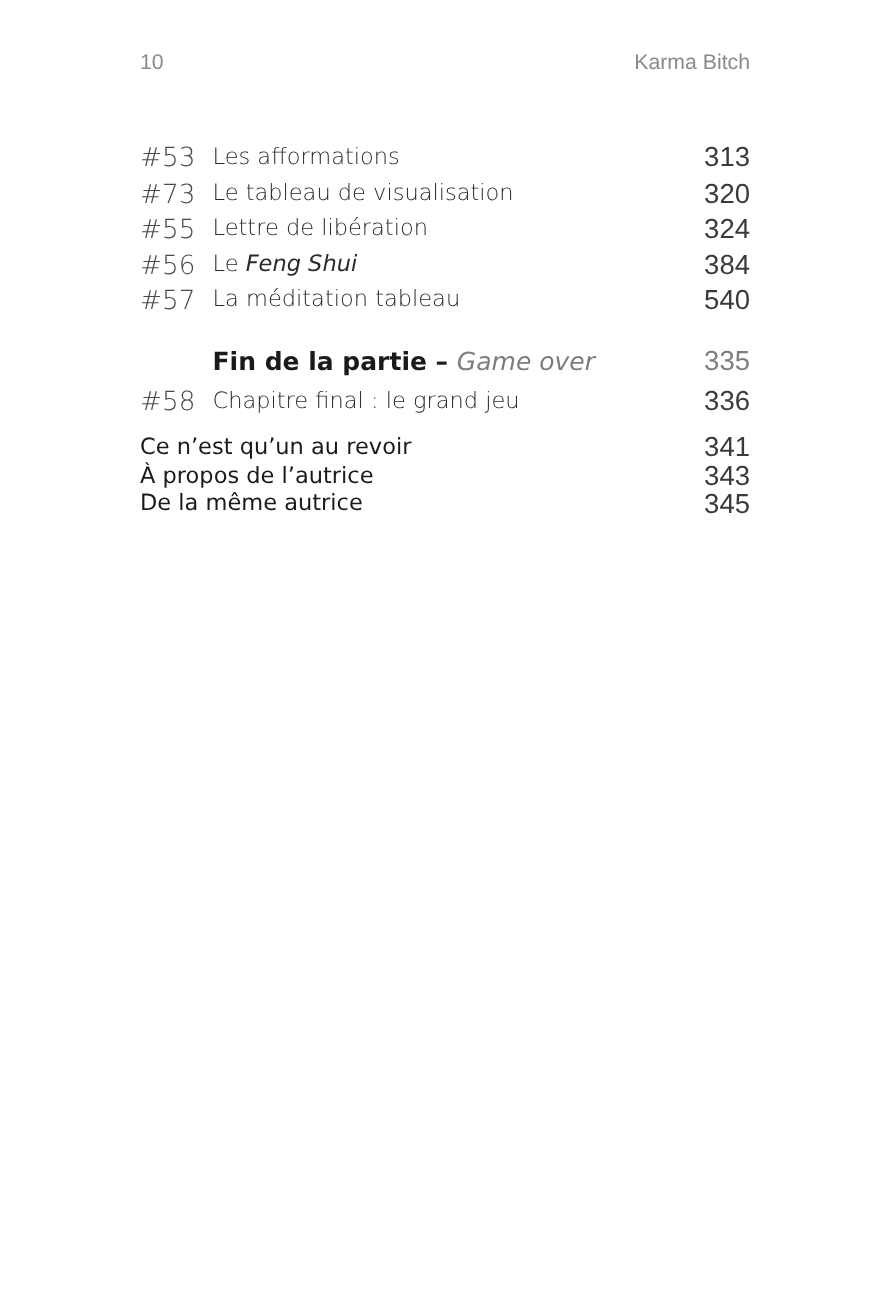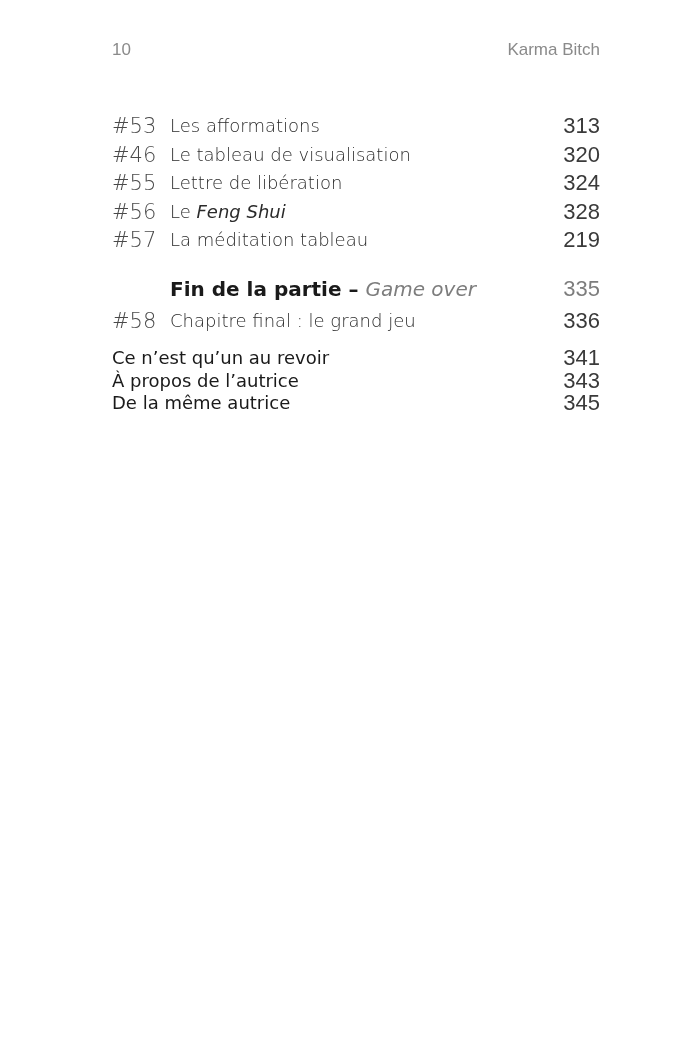--- a/index.html
+++ b/index.html
@@ -117,38 +117,38 @@
   <span class="book-title">Karma Bitch</span>
 </div>
 
 <div class="toc">
   <div class="row">
     <span class="num">#53</span>
     <span class="title">Les afformations</span>
     <span class="page">313</span>
   </div>
   <div class="row">
-    <span class="num">#46</span>
+    <span class="num">#73</span>
     <span class="title">Le tableau de visualisation</span>
     <span class="page">320</span>
   </div>
   <div class="row">
     <span class="num">#55</span>
     <span class="title">Lettre de libération</span>
     <span class="page">324</span>
   </div>
   <div class="row">
     <span class="num">#56</span>
     <span class="title"><span>Le </span><span class="italic">Feng Shui</span></span>
-    <span class="page">328</span>
+    <span class="page">384</span>
   </div>
   <div class="row">
     <span class="num">#57</span>
     <span class="title">La méditation tableau</span>
-    <span class="page">219</span>
+    <span class="page">540</span>
   </div>
 
   <div class="part-row">
     <span class="title"><span>Fin de la partie – </span><span class="subtitle">Game over</span></span>
     <span class="page">335</span>
   </div>
 
   <div class="row">
     <span class="num">#58</span>
     <span class="title">Chapitre final : le grand jeu</span>

